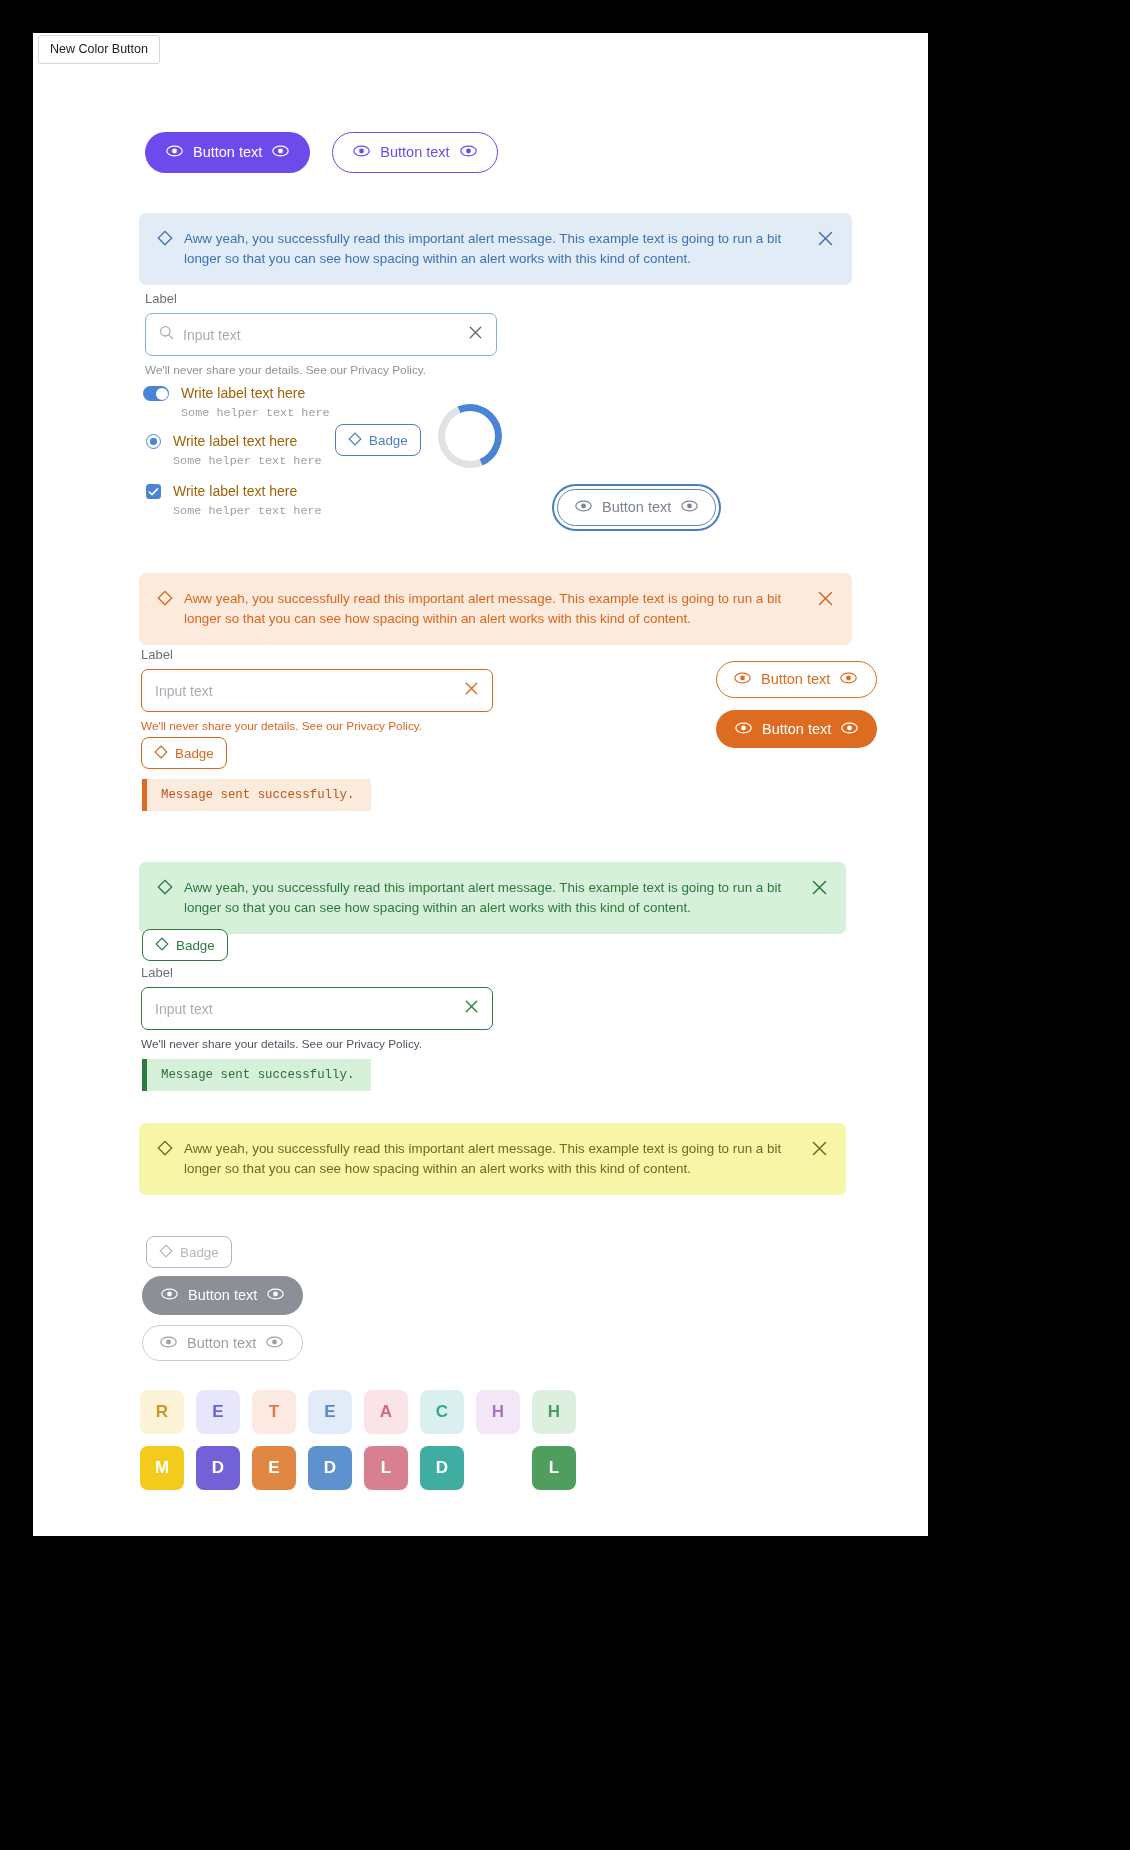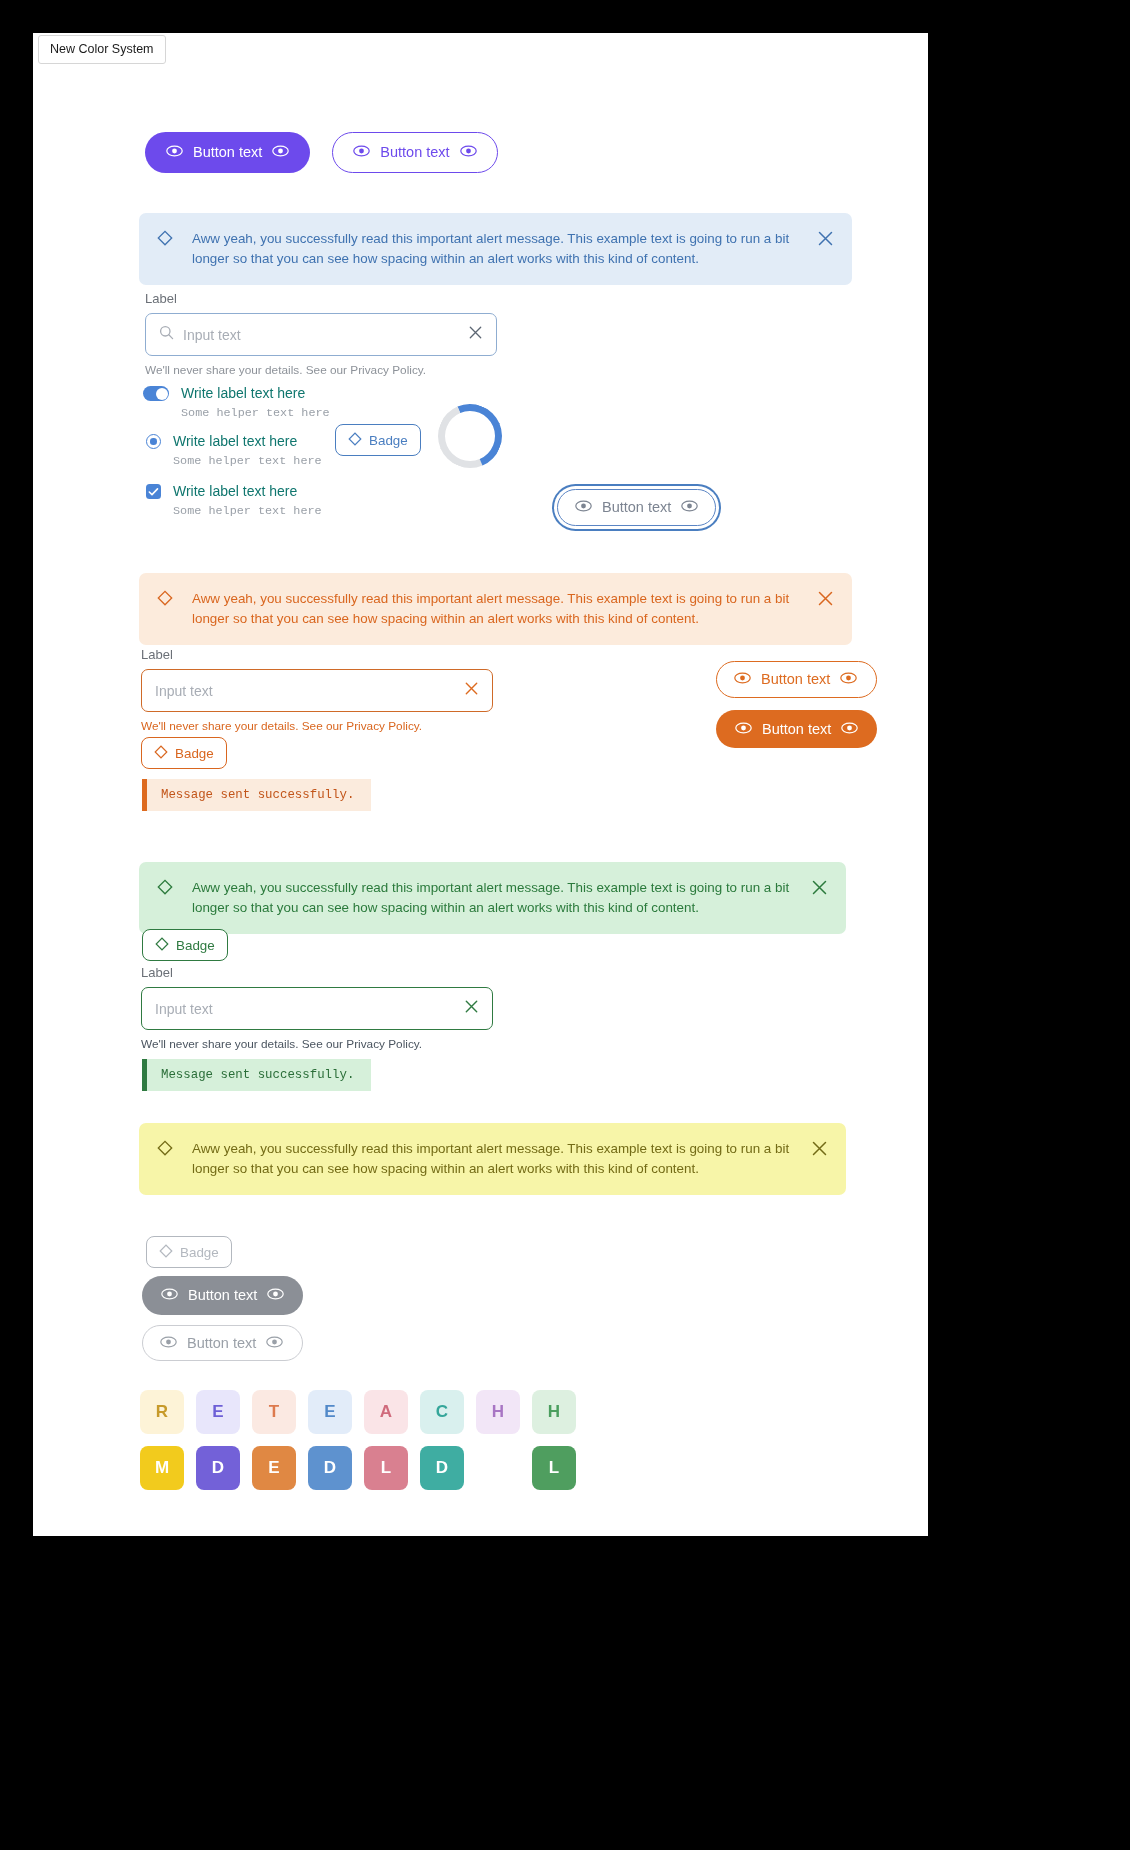--- a/index.html
+++ b/index.html
@@ -69,21 +69,21 @@
 
   
   .alert {
     display: flex; align-items: flex-start; gap: 11px;
     border-radius: 7px;
     padding: 16px 18px;
     font-size: 13.4px;
     line-height: 1.48;
   }
   .alert .diamond { flex: 0 0 auto; margin-top: 1px; }
-  .alert .msg { flex: 1 1 auto; margin-left: 8px; }
+  .alert .msg { flex: 1 1 auto; }
   .alert .x { flex: 0 0 auto; cursor: pointer; margin-top: 1px; }
   .alert-info    { background: #e2ecf7; color: #3f72b0; }
   .alert-warning { background: #fcebdc; color: #d9661f; }
   .alert-success { background: #d6f0da; color: #2b7a3c; }
   .alert-caution { background: #f7f5a8; color: #736b16; }
 
   
   .field-label { font-size: 13px; color: #6b7077; margin-bottom: 7px; }
   .input-wrap {
     display: flex; align-items: center; gap: 9px;
@@ -100,21 +100,21 @@
     background: transparent;
     font-family: "Liberation Sans", sans-serif;
   }
   .input-wrap input::placeholder { color: #a8adb5; }
   .helper { font-size: 11.8px; color: #8d9299; margin-top: 7px; }
   .helper.warning { color: #d9661f; }
   .helper.success { color: #4b5560; }
 
   
   .ctl-row { display: flex; align-items: flex-start; gap: 12px; }
-  .ctl-label { font-size: 14px; color: #0f766e; line-height: 1.15; }
+  .ctl-label { font-size: 14px; color: #a16207; line-height: 1.15; }
   .ctl-help { font-size: 11.8px; color: #9aa0a8; margin-top: 5px; font-family: Liberation Mono, monospace; }
   .toggle {
     flex: 0 0 auto; width: 26px; height: 15px; border-radius: 999px;
     background: #4a84d6; position: relative; cursor: pointer; margin-top: 1px;
   }
   .toggle::after {
     content: ""; position: absolute; right: 1.5px; top: 1.5px;
     width: 12px; height: 12px; border-radius: 50%; background: #fff;
   }
   .radio {
@@ -175,21 +175,21 @@
   }
 
   
   .abs { position: absolute; }
 </style>
 </head>
 <body>
 
 <div class="page">
 
-  <div class="tab-chip">New Color System</div>
+  <div class="tab-chip">New Color Button</div>
 
   <div class="abs" style="left:112px; top:99px; display:flex; gap:22px; align-items:center;">
     <button class="btn btn-purple-solid">
       <span class="eye">
         <svg width="17" height="12" viewBox="0 0 17 12">
             <ellipse cx="8.5" cy="6" rx="7.7" ry="4.8" fill="none" stroke="currentColor" stroke-width="1.2"></ellipse>
             <circle cx="8.5" cy="6" r="2.4" fill="currentColor"></circle>
           </svg>
       </span>
       <span>Button text</span>

